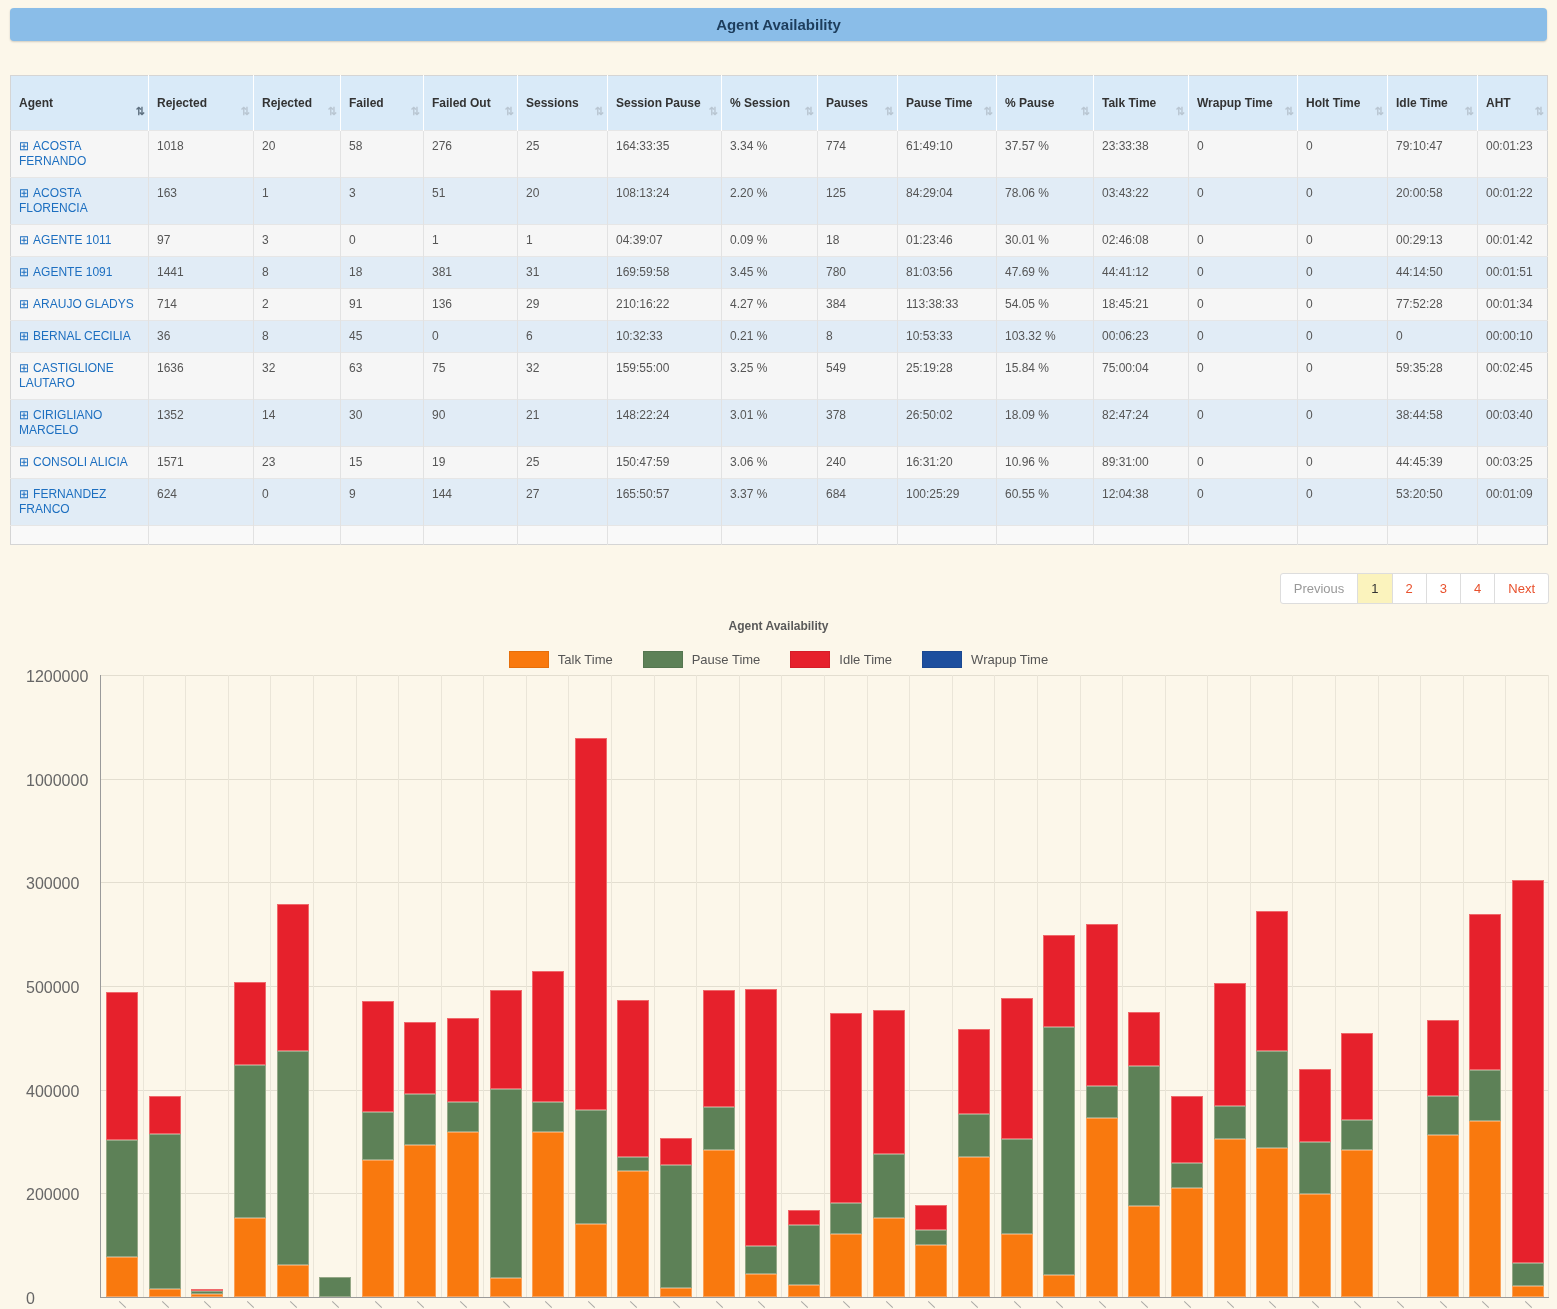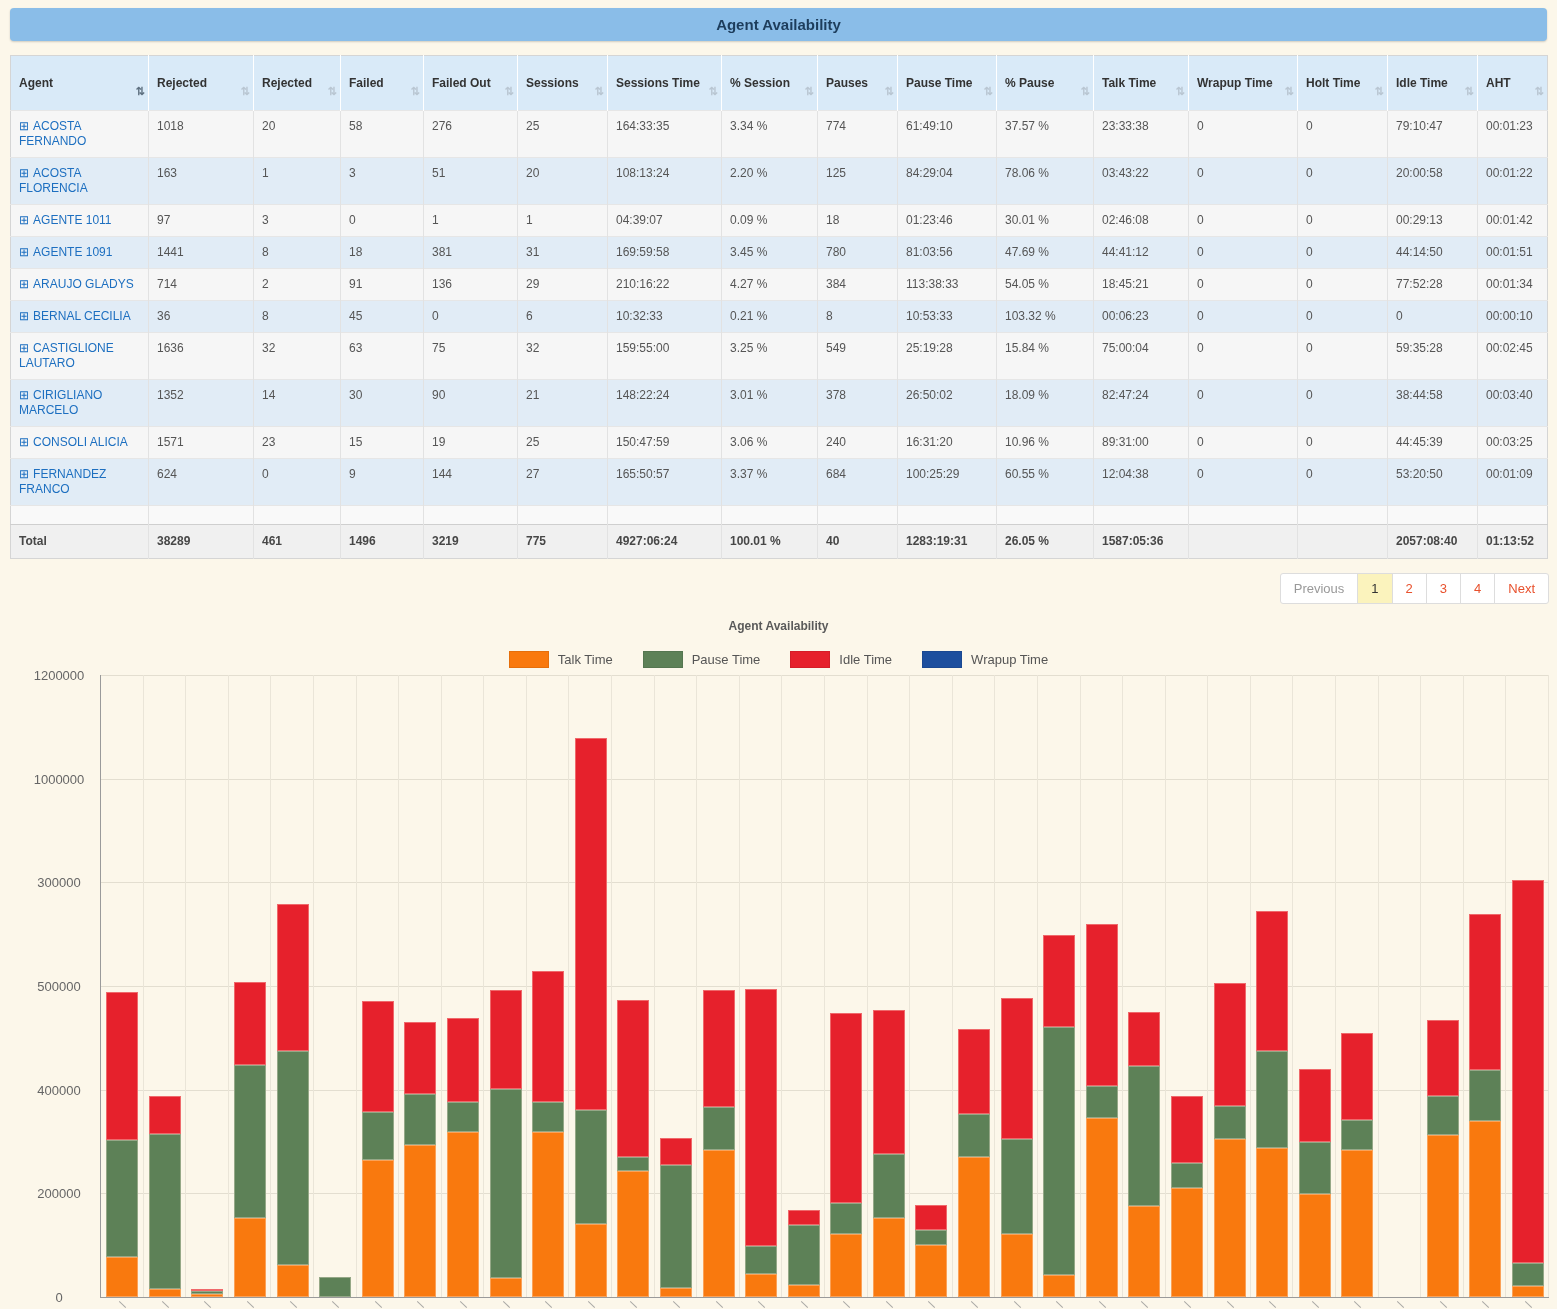--- a/index.html
+++ b/index.html
@@ -8,21 +8,21 @@
     background:#fcf7ea;font-family:"Liberation Sans",sans-serif;
   }
   
   .titlebar{
     position:absolute;left:10px;top:8px;width:1537px;height:33px;
     background:#8abde8;border-radius:4px;box-shadow:0 1px 2px rgba(0,0,0,.18);
     display:flex;align-items:center;justify-content:center;
     font-weight:bold;font-size:15px;color:#1d3d5c;
   }
   
-  .tablewrap{position:absolute;left:10px;top:55px;width:1537px}
+  .tablewrap{position:absolute;left:10px;top:75px;width:1537px}
   table{border-collapse:collapse;width:100%;font-size:12px;color:#555;background:#fff;border:1px solid #d5d5d5;table-layout:fixed}
   th{
     background:#d9eaf8;color:#333;text-align:left;vertical-align:middle;
     padding:9px 8px;border-right:1px solid #fff;font-size:12px;font-weight:bold;
     position:relative;height:36px;line-height:15px;
   }
   th:last-child{border-right:none}
   .sort-icon{position:absolute;right:3px;bottom:11px;color:#b9c6d2;font-size:11px;cursor:pointer}
   .sort-icon.active{color:#5f7181}
   td{
@@ -46,21 +46,21 @@
   .chart-title{position:absolute;top:619px;left:0;width:100%;text-align:center;
     font-size:12px;font-weight:bold;color:#5a5a5a}
   .legend{position:absolute;top:651px;left:0;width:100%;display:flex;justify-content:center;
     align-items:center;gap:30px;font-size:13px;color:#555}
   .legend-item{display:flex;align-items:center;cursor:pointer}
   .swatch{display:inline-block;width:38px;height:15px;margin-right:9px;border:1px solid rgba(0,0,0,.08)}
   .plot{position:absolute;left:100px;top:675px;width:1448px;height:622px;
     border-left:1px solid #9a9a9a;border-bottom:1px solid #9a9a9a}
   .hgrid{position:absolute;left:0;width:100%;height:1px;background:#e3ded0}
   .vgrid{position:absolute;top:0;height:100%;width:1px;background:#eae5d8}
-  .ytick{position:absolute;left:26px;width:66px;text-align:center;font-size:13px;color:#666}
+  .ytick{position:absolute;left:26px;width:66px;text-align:left;font-size:16px;color:#666}
   .bar-seg{position:absolute;box-shadow:inset 0 0 0 1px rgba(255,240,225,.35);cursor:pointer}
   .xstub{position:absolute;width:9px;height:1px;background:#8f8f8f;transform:rotate(43deg);opacity:.75}
 </style>
 </head>
 <body>
 
 <div class="titlebar">Agent Availability</div>
 
 <div class="tablewrap">
   <table>
@@ -83,21 +83,21 @@
         <col style="width:70px">
     </colgroup>
     <thead>
         <tr id="thead-row">
           <th><span class="h-label">Agent</span><span class="sort-icon active">⇅</span></th>
           <th><span class="h-label">Rejected</span><span class="sort-icon">⇅</span></th>
           <th><span class="h-label">Rejected</span><span class="sort-icon">⇅</span></th>
           <th><span class="h-label">Failed</span><span class="sort-icon">⇅</span></th>
           <th><span class="h-label">Failed Out</span><span class="sort-icon">⇅</span></th>
           <th><span class="h-label">Sessions</span><span class="sort-icon">⇅</span></th>
-          <th><span class="h-label">Sessions Time</span><span class="sort-icon">⇅</span></th>
+          <th><span class="h-label">Session Pause</span><span class="sort-icon">⇅</span></th>
           <th><span class="h-label">% Session</span><span class="sort-icon">⇅</span></th>
           <th><span class="h-label">Pauses</span><span class="sort-icon">⇅</span></th>
           <th><span class="h-label">Pause Time</span><span class="sort-icon">⇅</span></th>
           <th><span class="h-label">% Pause</span><span class="sort-icon">⇅</span></th>
           <th><span class="h-label">Talk Time</span><span class="sort-icon">⇅</span></th>
           <th><span class="h-label">Wrapup Time</span><span class="sort-icon">⇅</span></th>
           <th><span class="h-label">Holt Time</span><span class="sort-icon">⇅</span></th>
           <th><span class="h-label">Idle Time</span><span class="sort-icon">⇅</span></th>
           <th><span class="h-label">AHT</span><span class="sort-icon">⇅</span></th>
         </tr>
@@ -293,38 +293,20 @@
           <td></td>
           <td></td>
           <td></td>
           <td></td>
           <td></td>
           <td></td>
           <td></td>
           <td></td>
           <td></td>
           <td></td>
-        </tr>
-        <tr class="total">
-          <td>Total</td>
-          <td>38289</td>
-          <td>461</td>
-          <td>1496</td>
-          <td>3219</td>
-          <td>775</td>
-          <td>4927:06:24</td>
-          <td>100.01 %</td>
-          <td>40</td>
-          <td>1283:19:31</td>
-          <td>26.05 %</td>
-          <td>1587:05:36</td>
-          <td></td>
-          <td></td>
-          <td>2057:08:40</td>
-          <td>01:13:52</td>
         </tr>
       </tbody>
   </table>
 </div>
 
 <div class="pagination" id="pagination">
     <div class="page-btn prev">Previous</div>
     <div class="page-btn active">1</div>
     <div class="page-btn">2</div>
     <div class="page-btn">3</div>

